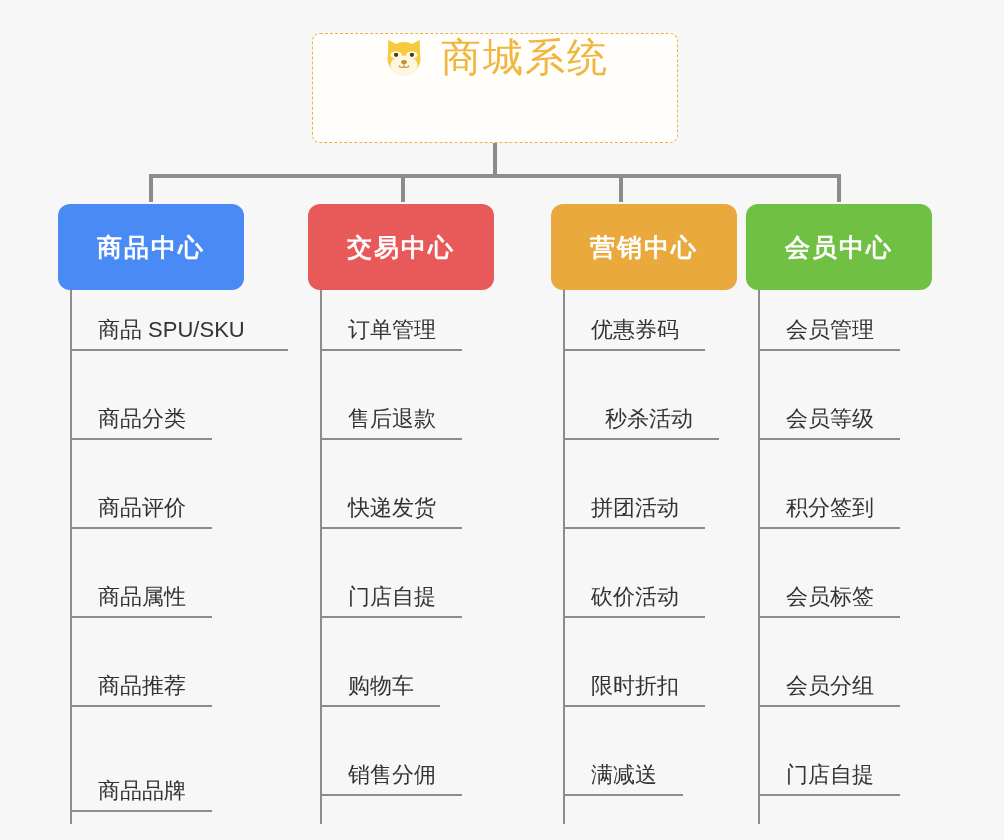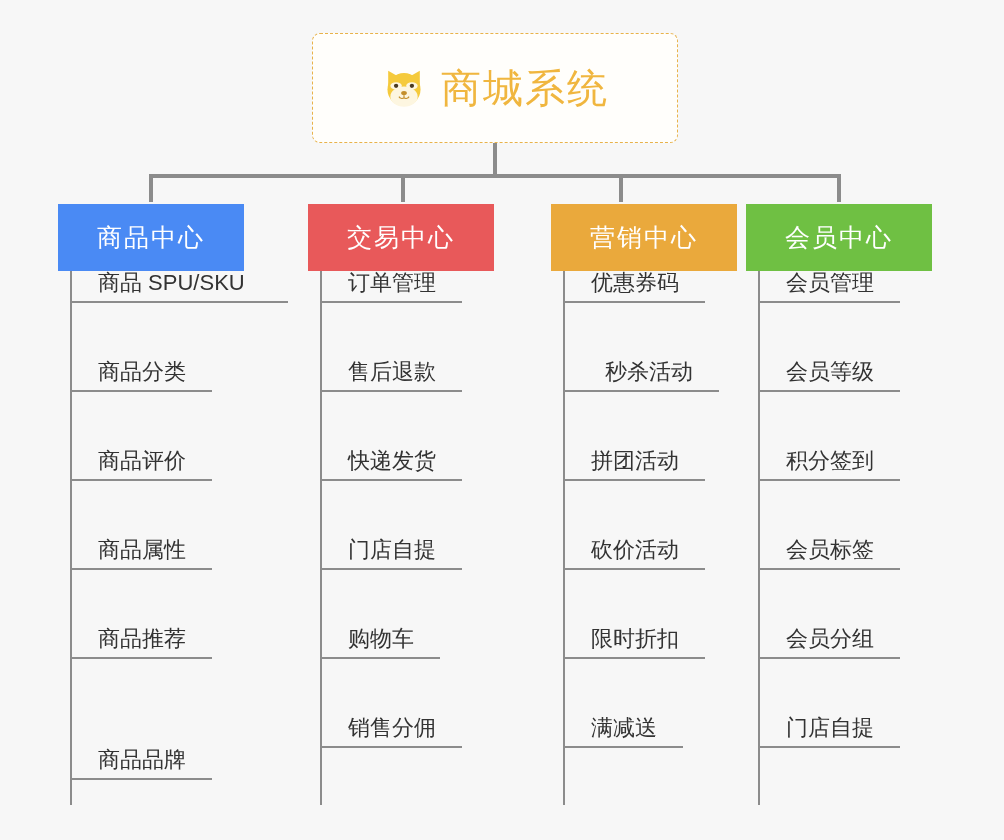--- a/index.html
+++ b/index.html
@@ -25,21 +25,21 @@
   .root-node {
     position: absolute;
     left: 312px;
     top: 33px;
     width: 366px;
     height: 110px;
     background: #fffefb;
     border: 1px dashed #e8b24a;
     border-radius: 8px;
     display: flex;
-    align-items: center;
+    align-items: flex-start;
     justify-content: center;
     box-sizing: border-box;
   }
   .root-inner {
     display: flex;
     align-items: center;
     gap: 14px;
   }
   .root-emoji {
     width: 46px;
@@ -82,48 +82,49 @@
   .column {
     position: absolute;
     top: 204px;
   }
   .col-1 { left: 58px; }
   .col-2 { left: 308px; }
   .col-3 { left: 551px; }
   .col-4 { left: 746px; }
 
   .cat-box {
-    height: 67px;
-    border-radius: 0;
+    height: 86px;
+    border-radius: 12px;
     display: flex;
     align-items: center;
     justify-content: center;
     color: #ffffff;
     font-size: 25px;
     letter-spacing: 2px;
     box-sizing: border-box;
     padding: 0 26px;
+    font-weight: bold;
   }
   .cat-box.w1 { width: 186px; }
   .cat-box.w2 { width: 186px; }
   .cat-box.w3 { width: 186px; }
   .cat-box.w4 { width: 186px; }
 
   
   .children {
     position: relative;
     margin-left: 12px;
     padding-left: 0;
     border-left: 2px solid #8c8c8c;
   }
   .child-item {
     position: relative;
     height: 89px;
     display: flex;
-    align-items: flex-start;
+    align-items: center;
     box-sizing: border-box;
   }
   .child-label-wrap {
     display: inline-block;
     border-bottom: 2px solid #8c8c8c;
     padding: 0 26px 6px 26px;
     margin-left: 0;
     min-width: 140px;
     box-sizing: border-box;
   }

